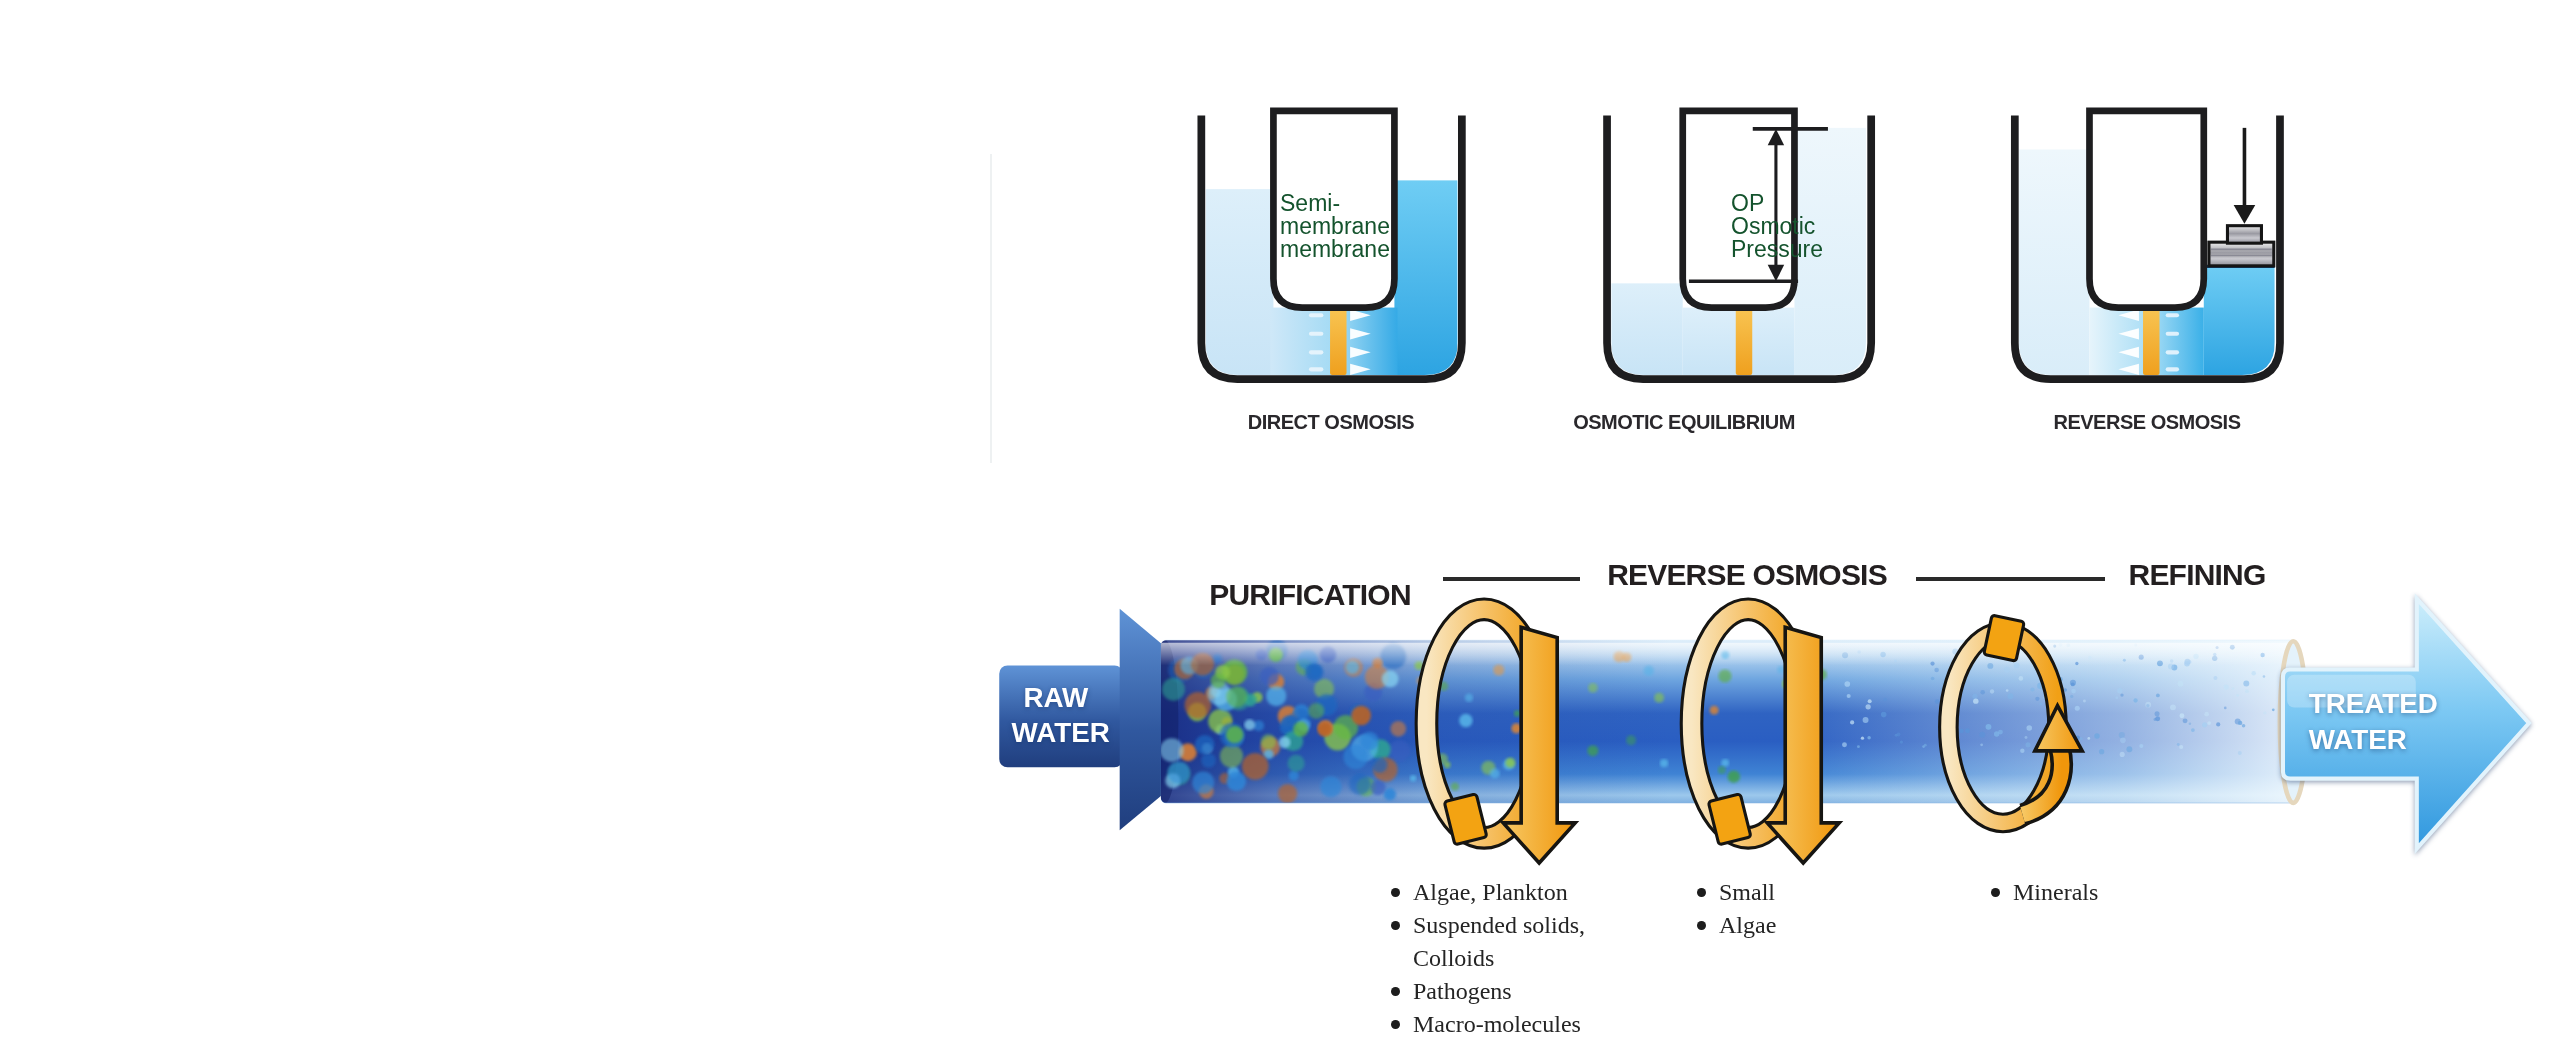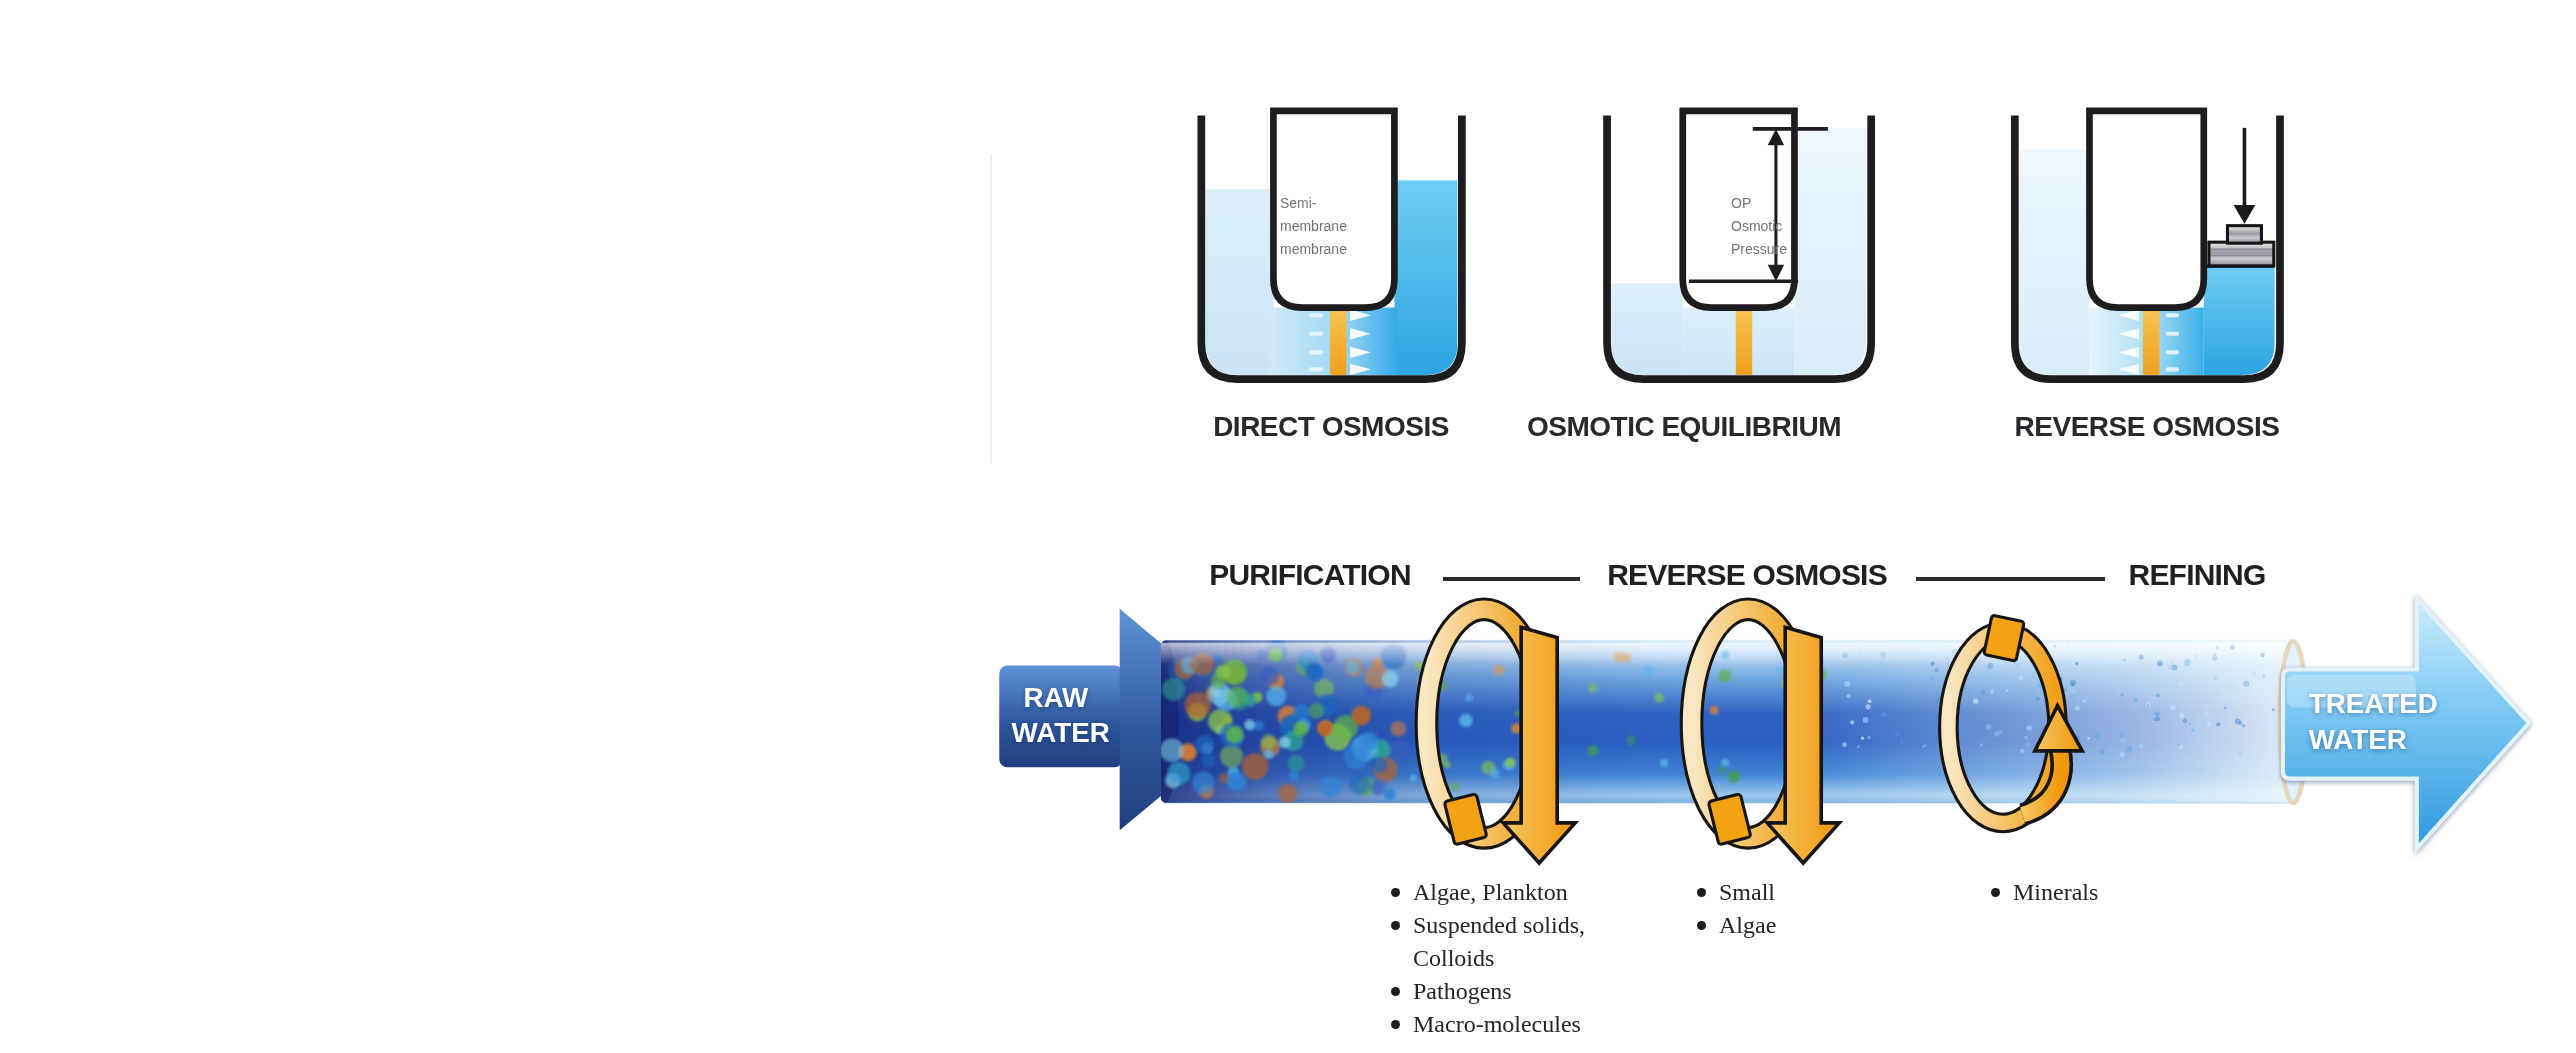--- a/index.html
+++ b/index.html
@@ -1,24 +1,24 @@
 <!DOCTYPE html>
 <html style="font-size:8.2px"><head>
 <meta charset="utf-8">
 <style>
   html,body{margin:0;padding:0;background:#ffffff;}
   #stage{position:relative;width:3480px;height:1054px;background:#ffffff;overflow:hidden;
          font-family:"Liberation Sans",sans-serif;}
   svg{position:absolute;display:block;}
-  .caption{position:absolute;top:411px;transform:translateX(-50%);font-size:28px;font-weight:700;
+  .caption{position:absolute;top:411px;transform:translateX(-50%);font-size:20px;font-weight:700;
            letter-spacing:-0.5px;color:#2a282c;white-space:nowrap;}
   .stage-label{position:absolute;top:558px;transform:translateX(-50%);font-size:30px;font-weight:700;
            letter-spacing:-0.8px;color:#231f20;white-space:nowrap;}
   .hline{position:absolute;top:577px;height:3.6px;background:#2a2a2a;}
-  .tube-label{position:absolute;font-size:14px;line-height:23px;color:#737373;}
+  .tube-label{position:absolute;font-size:23px;line-height:23px;color:#14532d;}
   .tube-label span{display:block;}
   ul.removed{position:absolute;list-style:none;margin:0;padding:0;font-size:24px;line-height:33px;
            color:#242424;font-family:Liberation Serif, serif;}
   ul.removed li{position:relative;padding-left:23px;white-space:nowrap;}
   ul.removed li::before{content:"";position:absolute;left:1px;top:12.4px;width:8.8px;height:8.8px;
            border-radius:50%;background:#1d1d1d;}
   ul.removed li.cont::before{display:none;}
   .artifact-line{position:absolute;left:990px;top:154px;width:1.5px;height:309px;background:#eef1f2;}
   text.flow-text{font-family:"Liberation Sans",sans-serif;font-weight:700;font-size:54px;fill:#ffffff;}
   .shadowed{filter:drop-shadow(0 3px 5px rgba(10,40,90,0.45));}
@@ -160,21 +160,21 @@
   <div class="tube-label" style="left:1686px;top:192px;margin-left:45px;">
     <span>OP</span>
     <span>Osmotic</span>
     <span>Pressure</span>
   </div>
 
   <div class="caption" style="left:1331px;">DIRECT OSMOSIS</div>
   <div class="caption" style="left:1684px;text-align:center;">OSMOTIC EQUILIBRIUM</div>
   <div class="caption" style="left:2147px;">REVERSE OSMOSIS</div>
 
-  <div class="stage-label" style="left:1310px;">PURIFICATION</div>
+  <div class="stage-label" style="left:1310px;margin-top:20px;">PURIFICATION</div>
   <div class="hline" style="left:1443px;width:137px;"></div>
   <div class="stage-label" style="left:1747px;">REVERSE OSMOSIS</div>
   <div class="hline" style="left:1916px;width:189px;"></div>
   <div class="stage-label" style="left:2197px;">REFINING</div>
 
   <svg style="left:979px;top:546px;" width="1597" height="507" viewBox="1900 1060 3100 985">
     <defs>
       <linearGradient id="pipeV" x1="0" y1="0" x2="0" y2="1">
         <stop offset="0" stop-color="#e1f0fb"></stop>
           <stop offset="0.08" stop-color="#bcd9f2"></stop>

